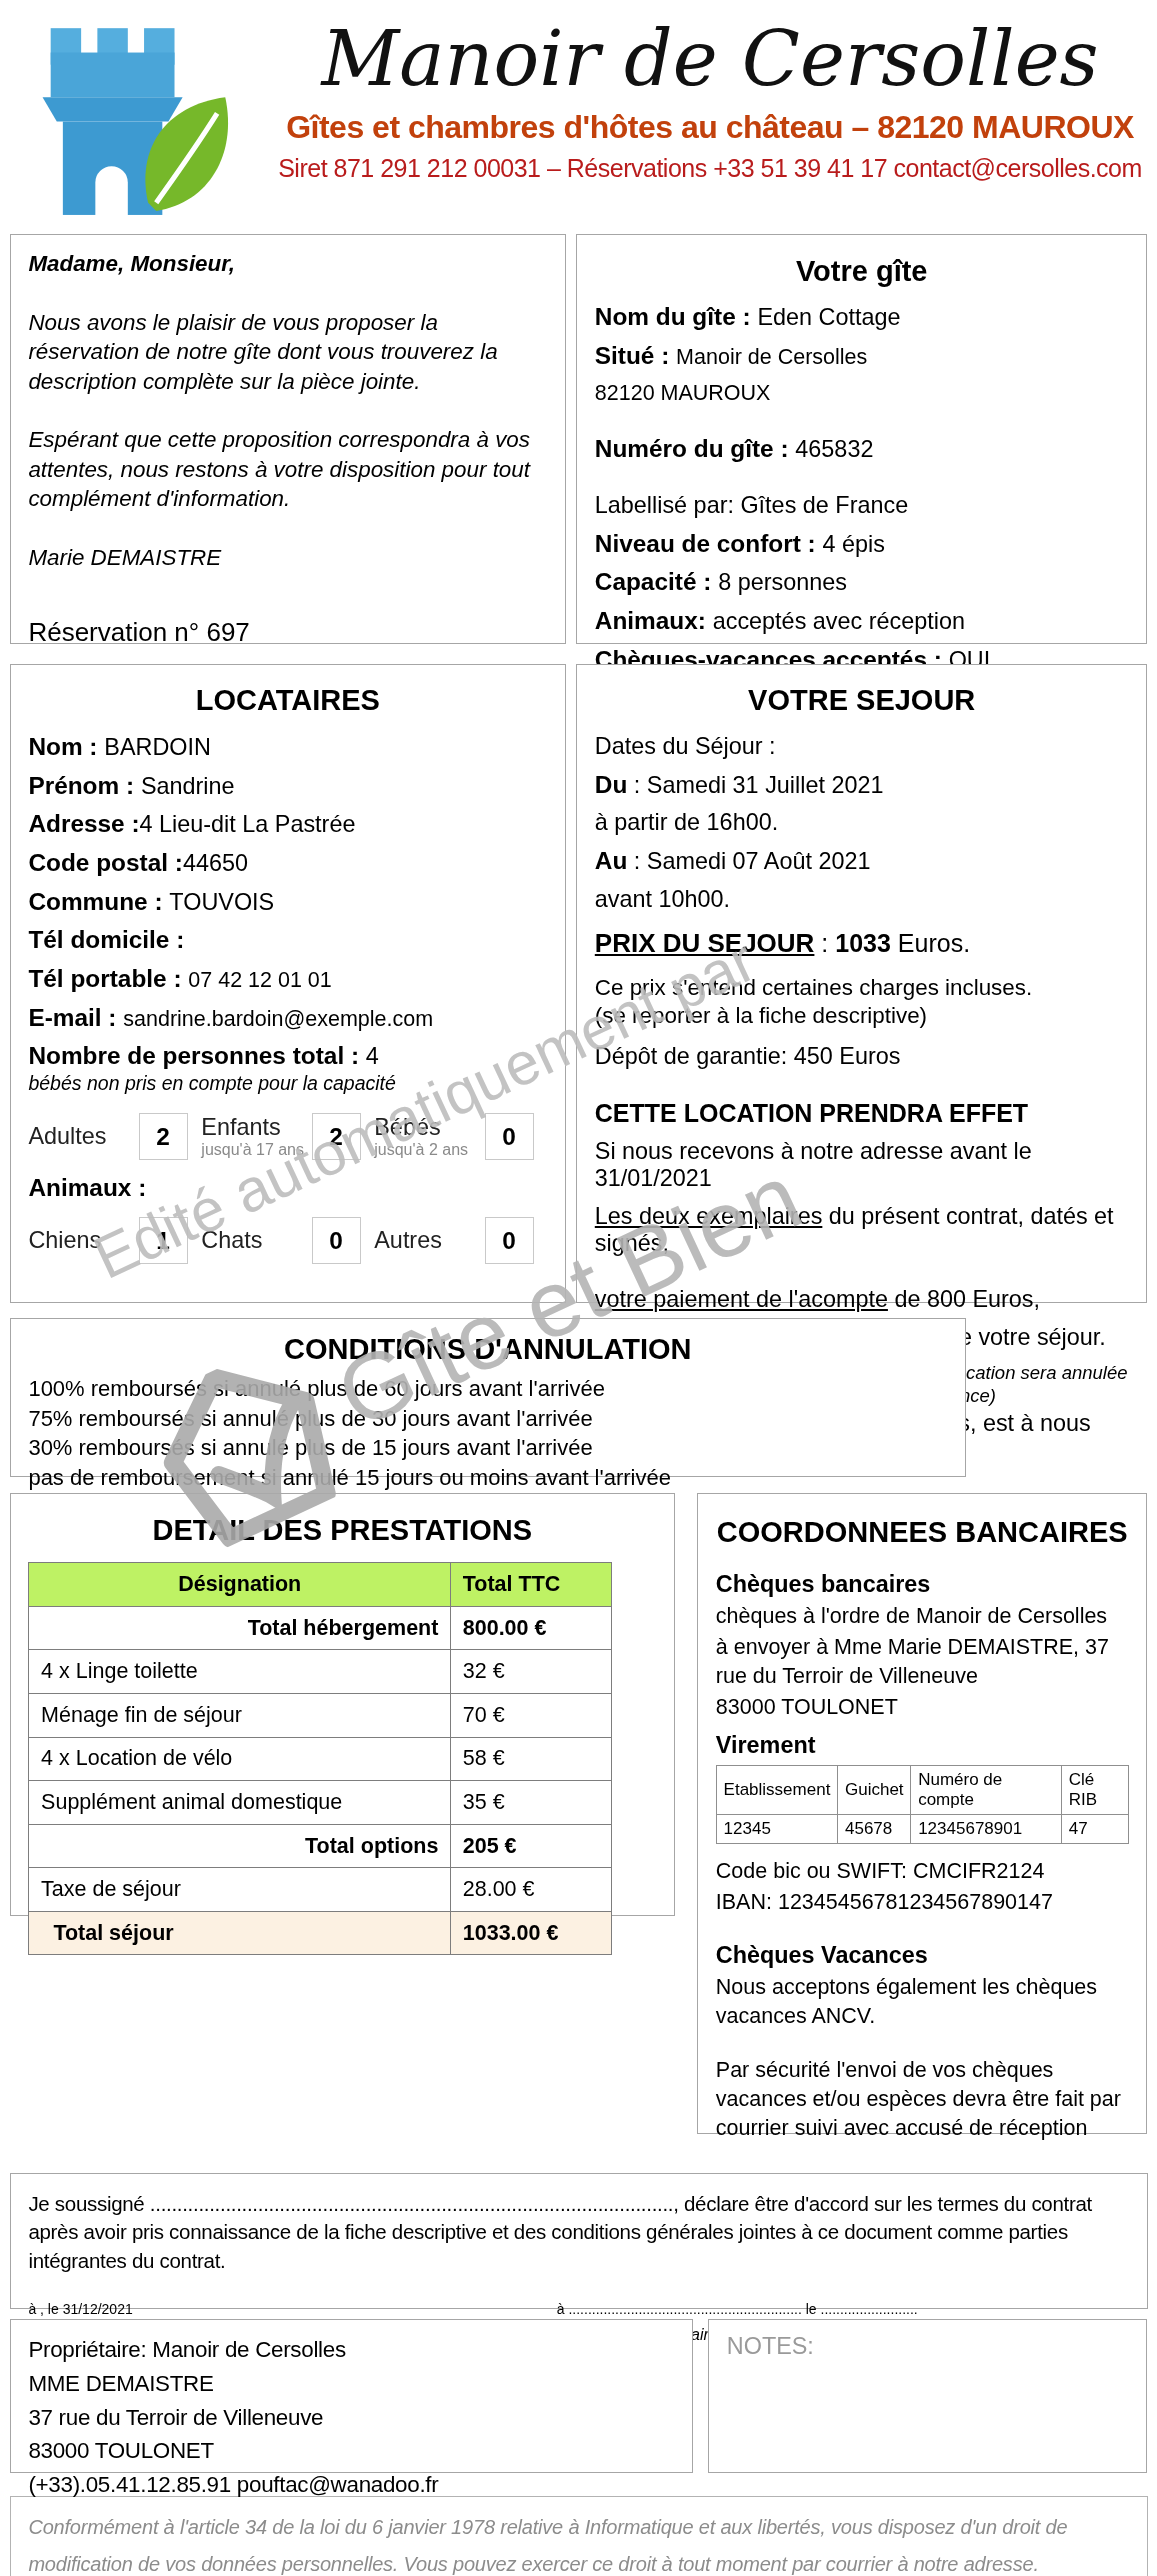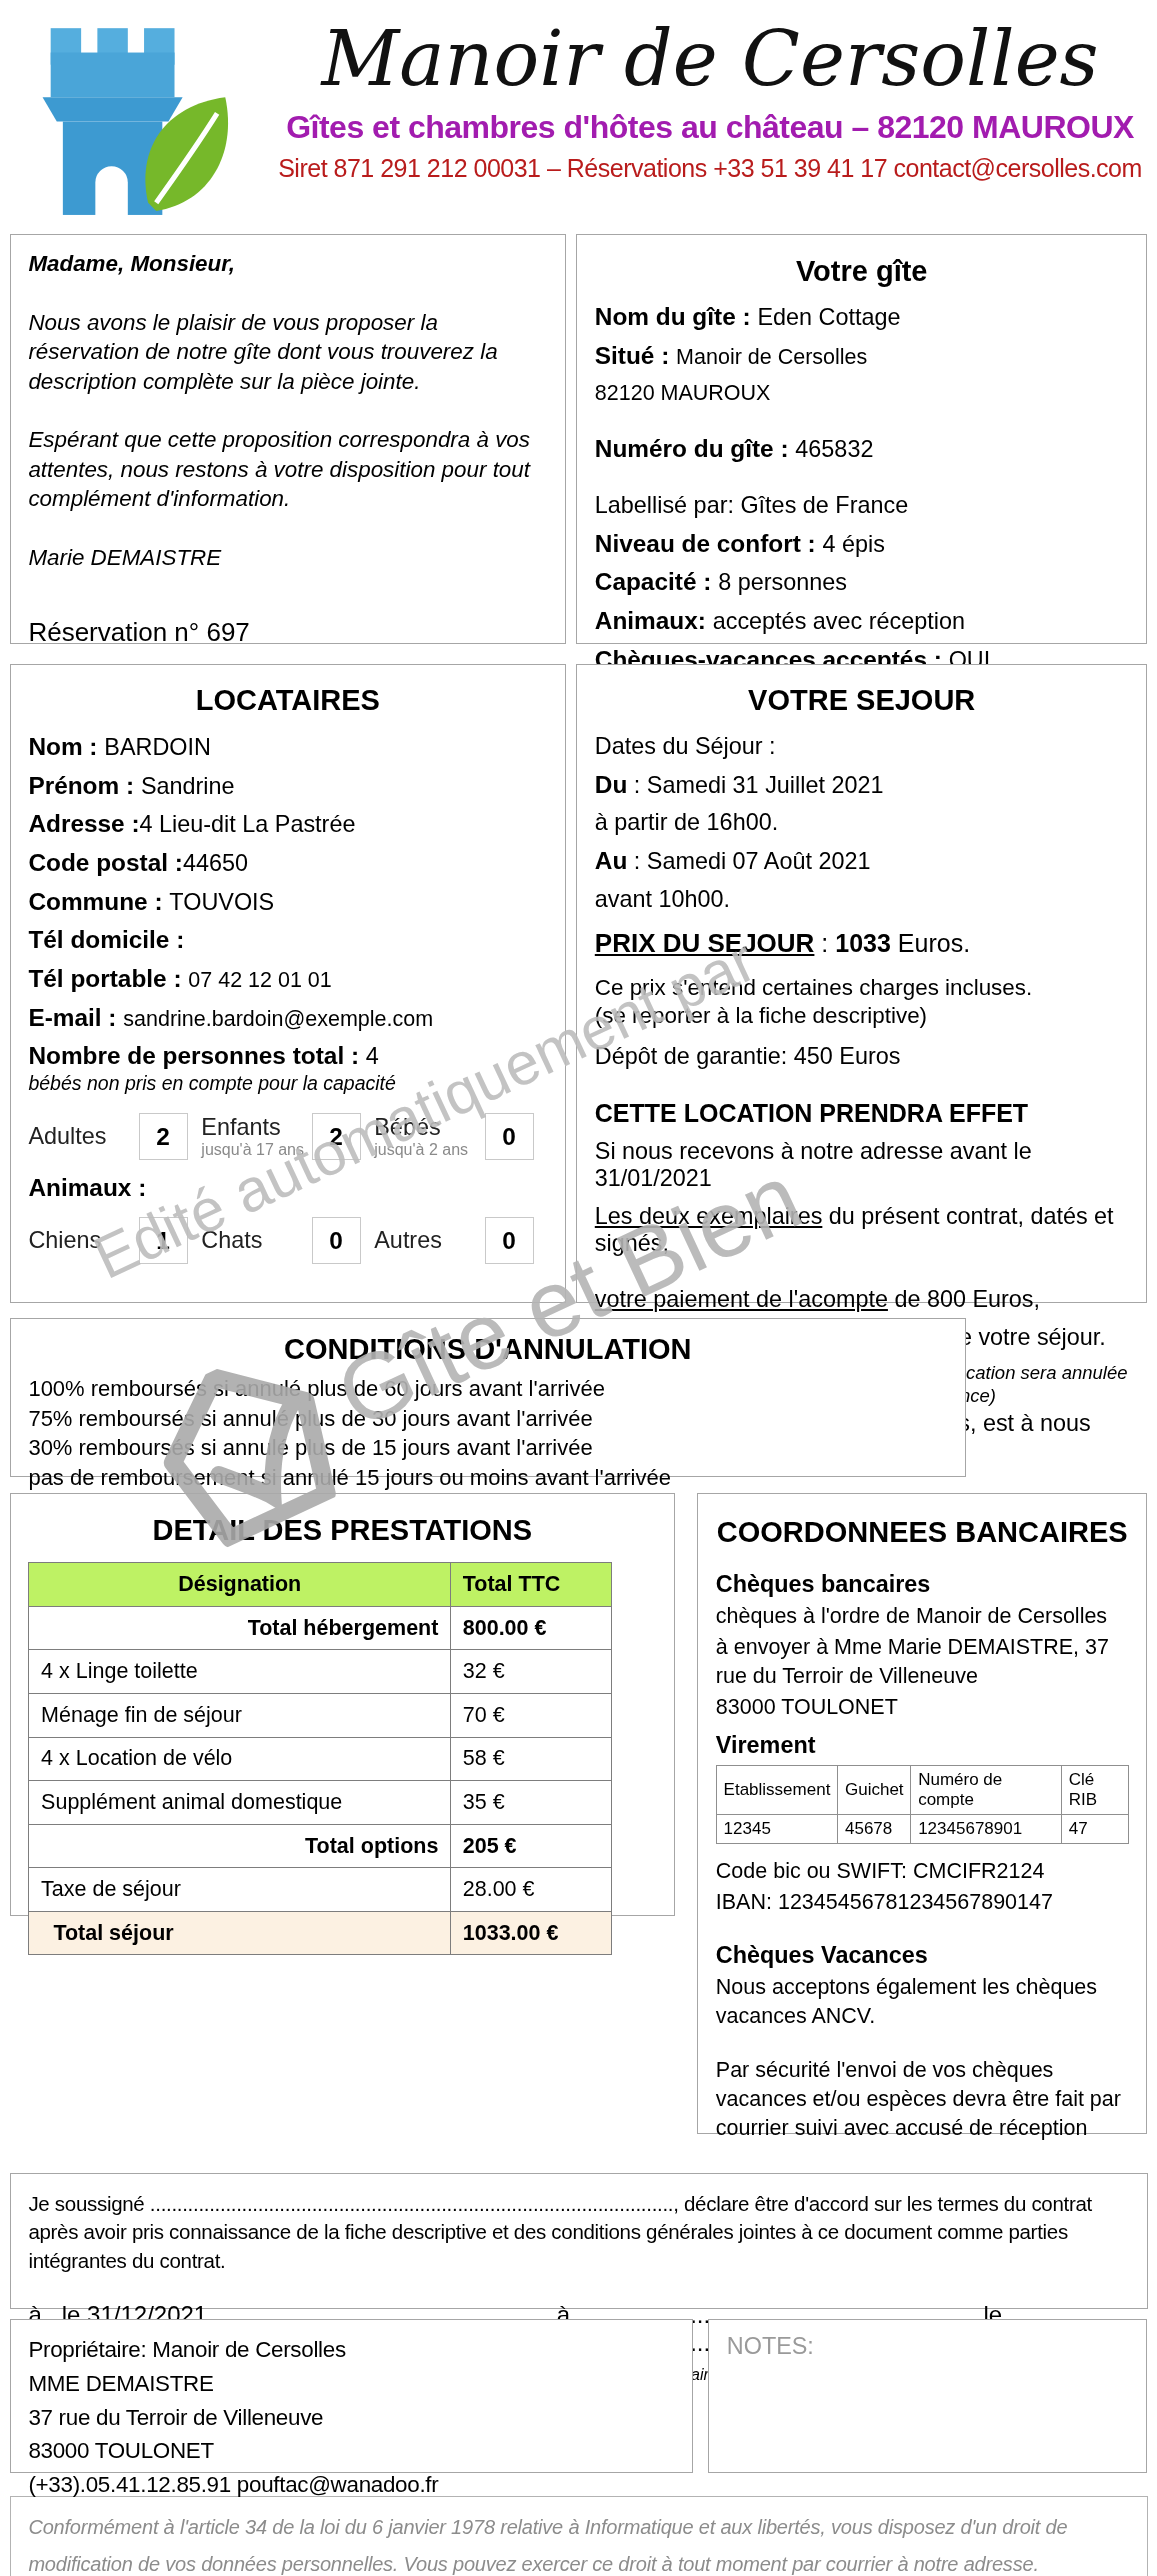--- a/index.html
+++ b/index.html
@@ -8,21 +8,21 @@
   .content{padding:0 9.8px;position:relative;}
   .box{border:1px solid #a6a6a6;background:#fff;box-sizing:border-box;padding:13.7px 17.6px;position:relative;}
   .row{display:flex;justify-content:space-between;align-items:flex-start;}
   .box-title{font-size:29px;font-weight:bold;text-align:center;margin:5.9px 0 15.6px 0;}
 
   
   .header{display:flex;align-items:flex-start;padding:15.6px 13.7px 3.9px 13.7px;}
   .logo-wrap{width:263px;flex:0 0 263px;}
   .header-text{flex:1;text-align:center;padding-top:3.9px;}
   .brand-name{font-family:"DejaVu Serif",serif;font-style:italic;font-size:76px;line-height:1.05;color:#111;white-space:nowrap;}
-  .brand-subtitle{font-size:32px;font-weight:bold;color:#a21caf;margin-top:9.8px;letter-spacing:-0.5px;}
+  .brand-subtitle{font-size:32px;font-weight:bold;color:#c2410c;margin-top:9.8px;letter-spacing:-0.5px;}
   .brand-siret{font-size:25px;color:#b91c1c;margin-top:8px;letter-spacing:-0.5px;}
 
   
   .letter-box{width:556px;height:410px;font-style:italic;font-size:22.4px;line-height:1.32;}
   .letter-box p{margin:0 0 29px 0;}
   .letter-salutation{font-weight:bold;}
   .reservation-no{font-style:normal;font-size:26px;margin-top:43px;}
   .gite-box{width:571px;height:410px;}
   .ln{font-size:23.4px;margin:10.7px 0;}
   .lbl{font-weight:bold;font-size:24.4px;}
@@ -72,21 +72,21 @@
   table.virement{border-collapse:collapse;font-size:17px;margin:5.9px 0 13.7px 0;border:1px solid #8f8f8f;}
   table.virement th,table.virement td{border:1px solid #8f8f8f;padding:3.9px 6.8px;font-weight:normal;text-align:left;}
   .bank-gap{margin-top:25px;}
 
   
   .sign-box{width:1138px;height:136px;font-size:20.5px;padding-top:15.6px;}
   .sign-main{line-height:1.4;letter-spacing:-0.3px;}
   .sign-row{display:flex;margin-top:25px;}
   .sign-left{width:48%;}
   .sign-right{width:52%;}
-  .sign-place{font-size:24px;}
+  .sign-place{font-size:14px;}
   .sign-caption{font-style:italic;font-size:16px;margin-top:9.8px;}
 
   
   .prop-box{width:683px;height:154px;font-size:22.4px;line-height:1.5;letter-spacing:-0.3px;}
   .notes-box{width:439px;height:154px;}
   .notes-label{color:#9a9a9a;font-size:23.4px;}
 
   
   .footer-box{width:1138px;height:84px;border:1px solid #b3b3b3;box-sizing:border-box;padding:11.7px 17.6px;font-style:italic;color:#8c8c8c;font-size:20px;line-height:1.85;letter-spacing:-0.2px;}
 

